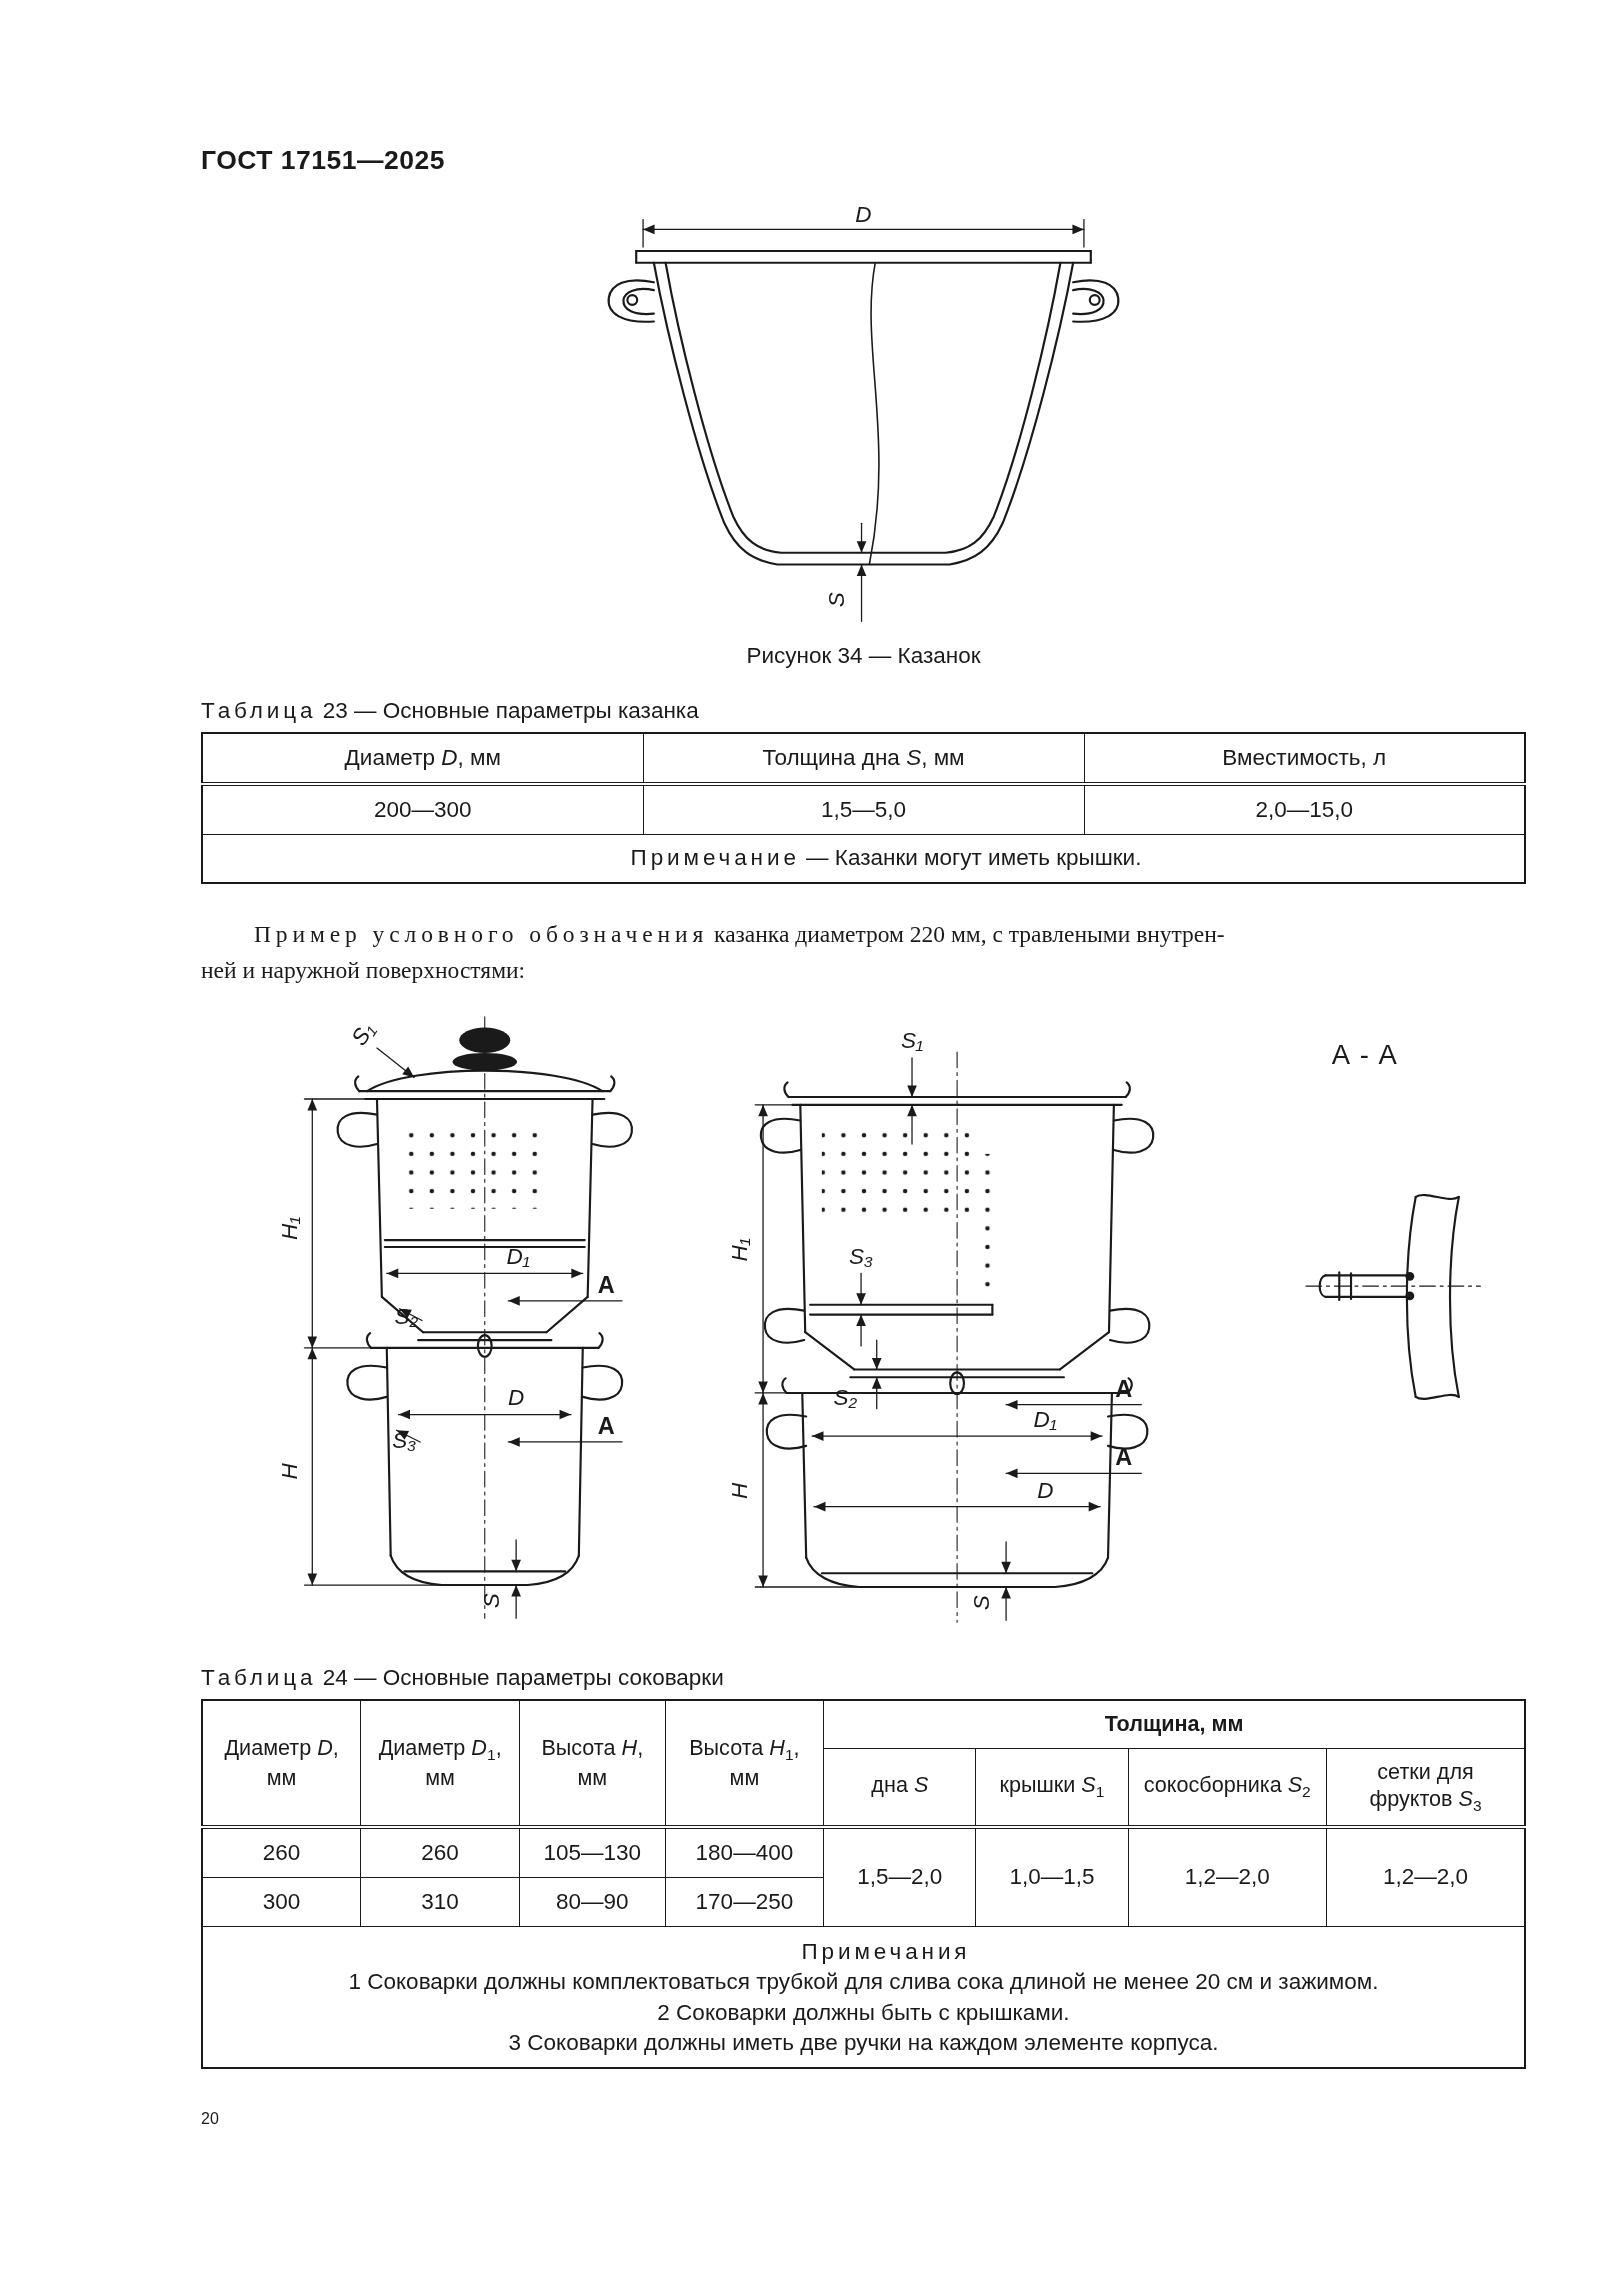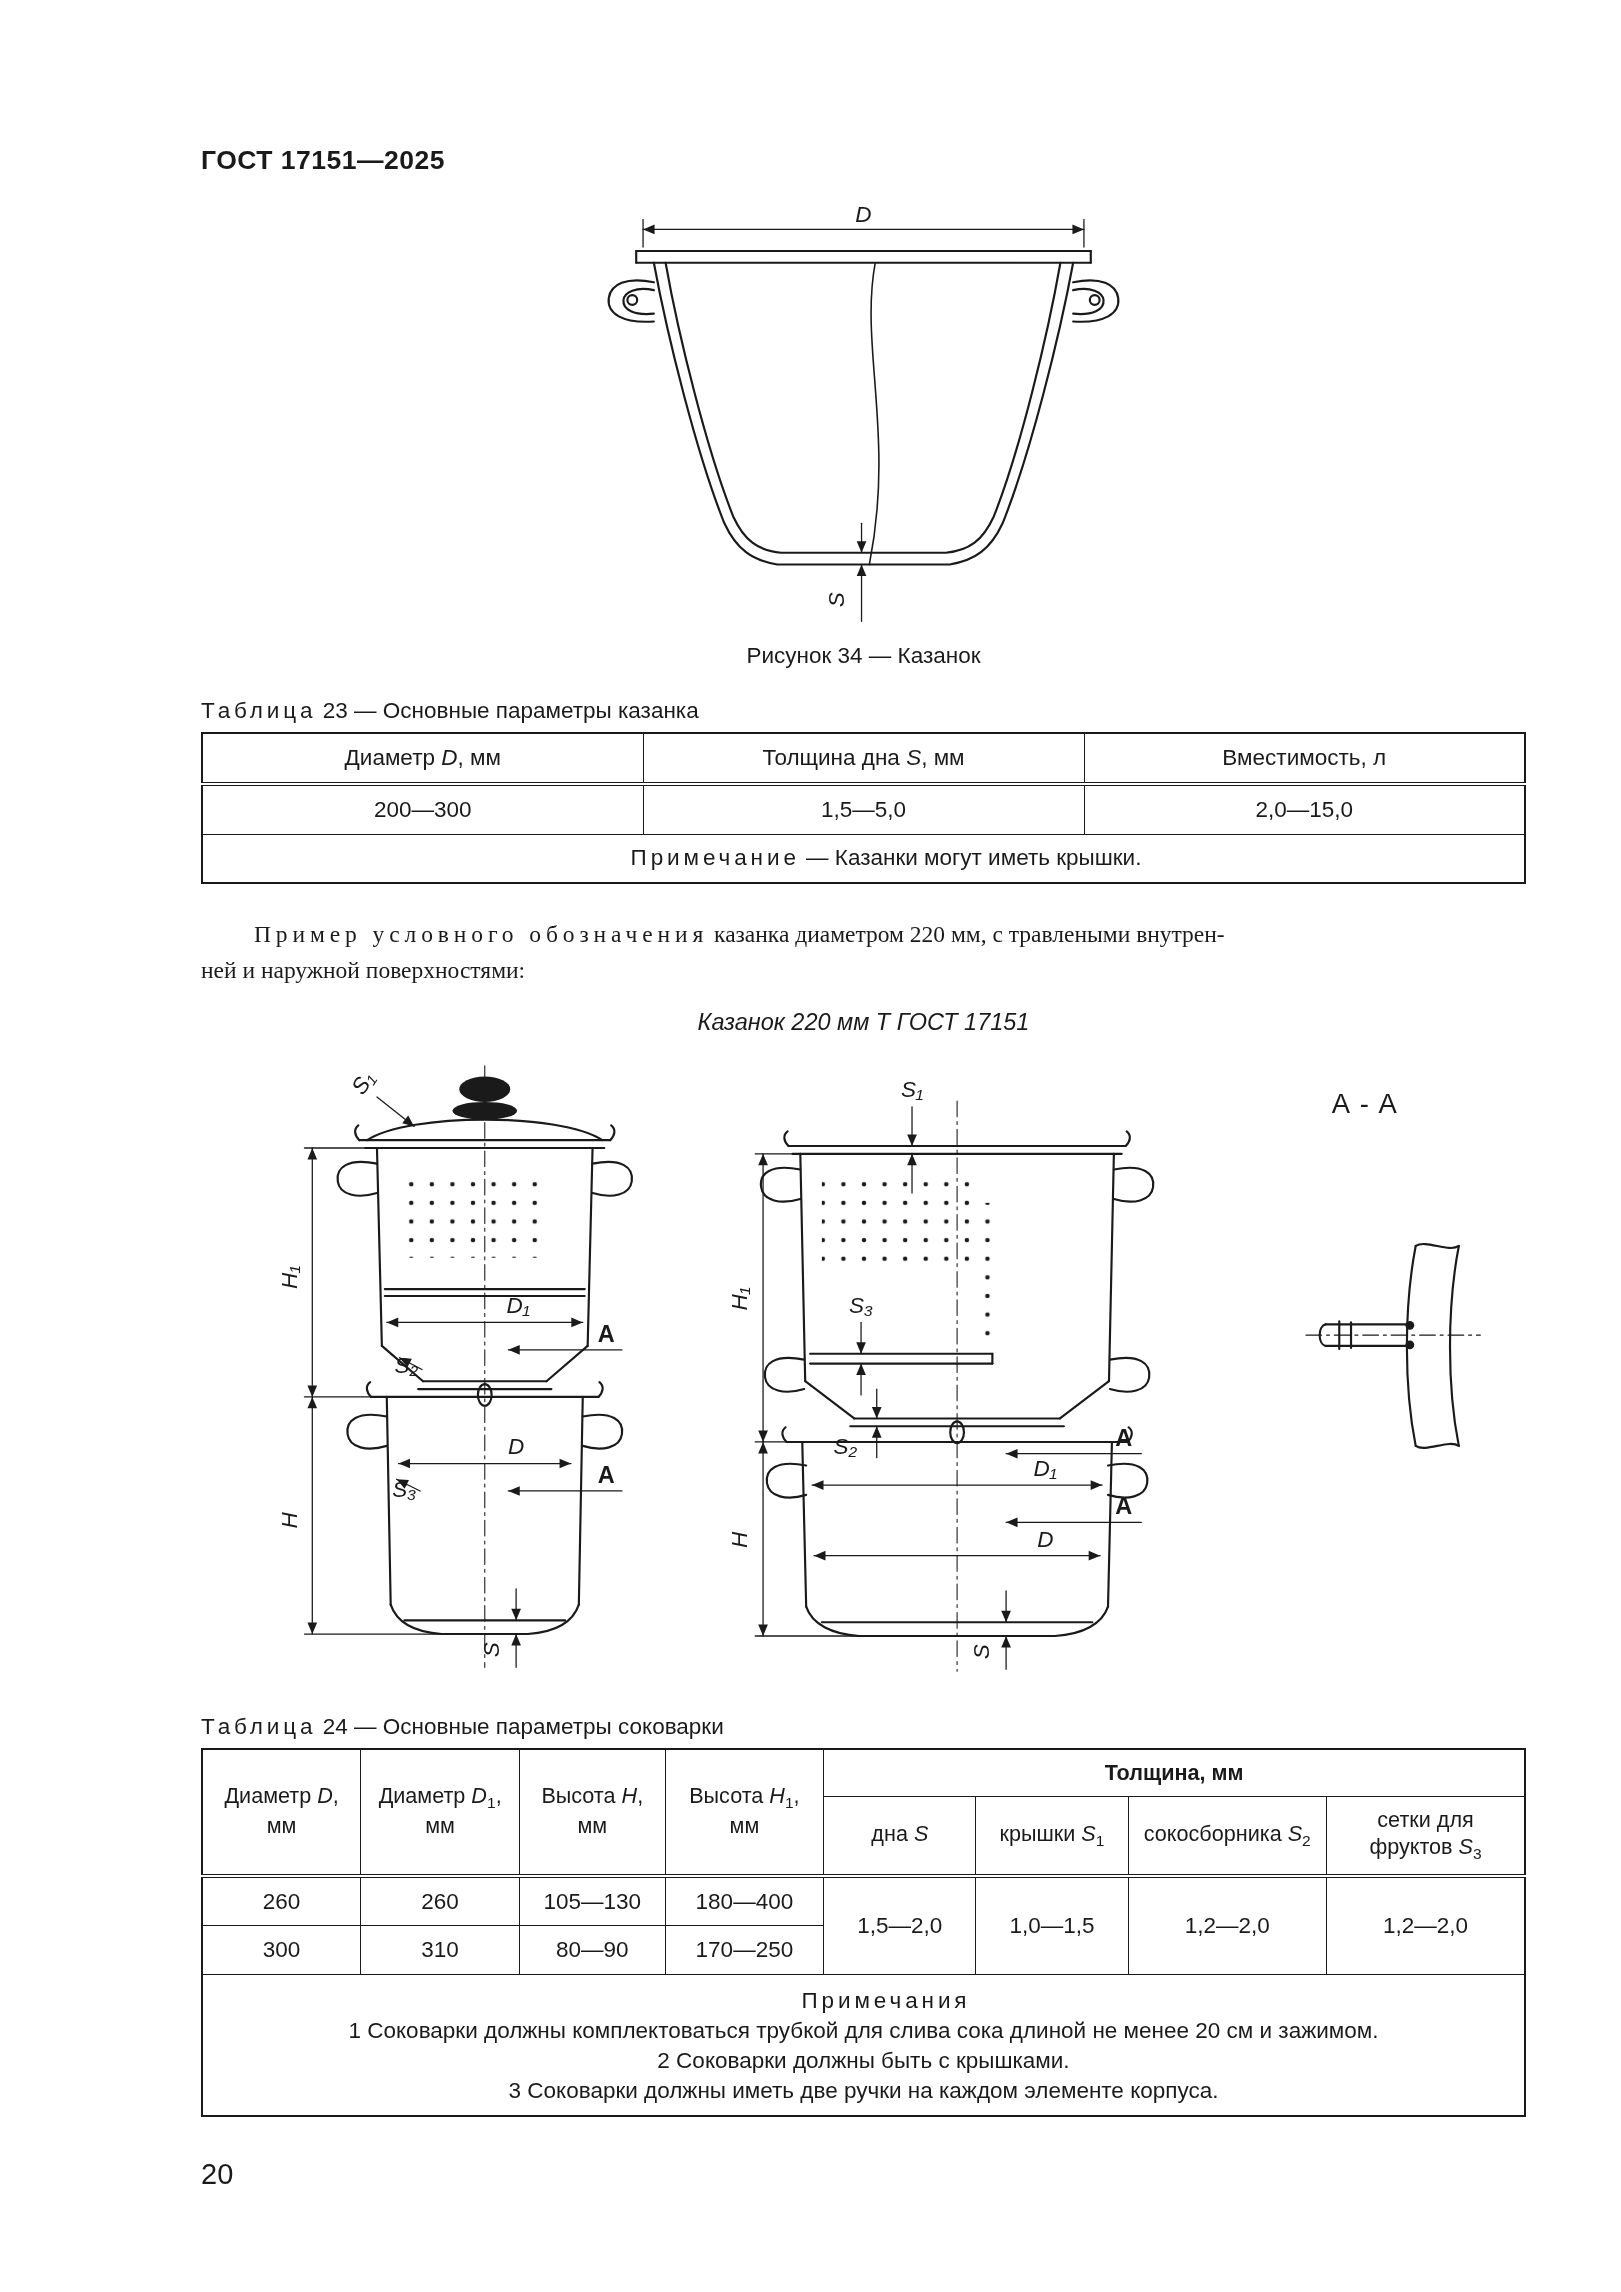--- a/index.html
+++ b/index.html
@@ -35,21 +35,21 @@
   .note-cell { text-align: left; padding: 9.8px 13.7px 11.8px 13.7px; }
   .note-ind { padding-left: 45px; }
   .note-line { margin-top: 2px; }
 
   .example { font-size: 23.5px; line-height: 1.5; margin-top: 33px; font-family: Liberation Serif, serif; }
   .ex-line { display: block; }
   .ex-line1 { text-indent: 53px; white-space: nowrap; }
   .sp5 { letter-spacing: 4.9px; }
   .designation { text-align: center; font-style: italic; font-size: 23.5px; margin-top: 21.6px; }
 
-  .page-number { font-size: 29px; margin-top: 41px; }
+  .page-number { font-size: 16px; margin-top: 41px; }
 
   
   .obj { stroke: #1a1a1a; stroke-width: 2.2; fill: none; stroke-linecap: round; }
   .obj .dim { stroke-width: 1.3; }
   .obj .cl { stroke-width: 1.1; stroke-dasharray: 16 5 3 5; }
   .obj .dots { fill: url(#perf); stroke: none; }
   .obj .blk { fill: #1a1a1a; stroke: none; }
   .obj text { stroke: none; fill: #1a1a1a; font-family: "Liberation Sans", sans-serif; font-size: 23px; }
   .obj .lbI { font-style: italic; }
   .obj .lbA { font-weight: bold; font-size: 24px; }
@@ -123,21 +123,20 @@
             <span class="note-ind"><span class="sp">Примечание</span><span> — Казанки могут иметь крышки.</span></span>
           </td>
         </tr>
       </tbody>
     </table>
 
     <p class="example">
       <span class="ex-line ex-line1"><span class="sp5">Пример условного обозначения</span><span> казанка диаметром 220 мм, с травлеными внутрен-</span></span>
       <span class="ex-line">ней и наружной поверхностями:</span>
     </p>
-    <p class="designation">Казанок 220 мм Т ГОСТ 17151</p>
 
     <figure class="figure fig24">
       <svg class="fig-svg" viewBox="0 0 1310 648" width="1284" height="635">
         <defs>
           <marker id="ar24" viewBox="0 0 10 10" refX="9.5" refY="5" markerUnits="userSpaceOnUse" markerWidth="13" markerHeight="13" orient="auto-start-reverse">
             <path d="M0.5,1.2 L9.5,5 L0.5,8.8 Z" fill="#1a1a1a"></path>
           </marker>
           <pattern id="perf" width="21" height="19" patternUnits="userSpaceOnUse">
             <circle cx="4" cy="4" r="2.3" fill="#1a1a1a"></circle>
           </pattern>

